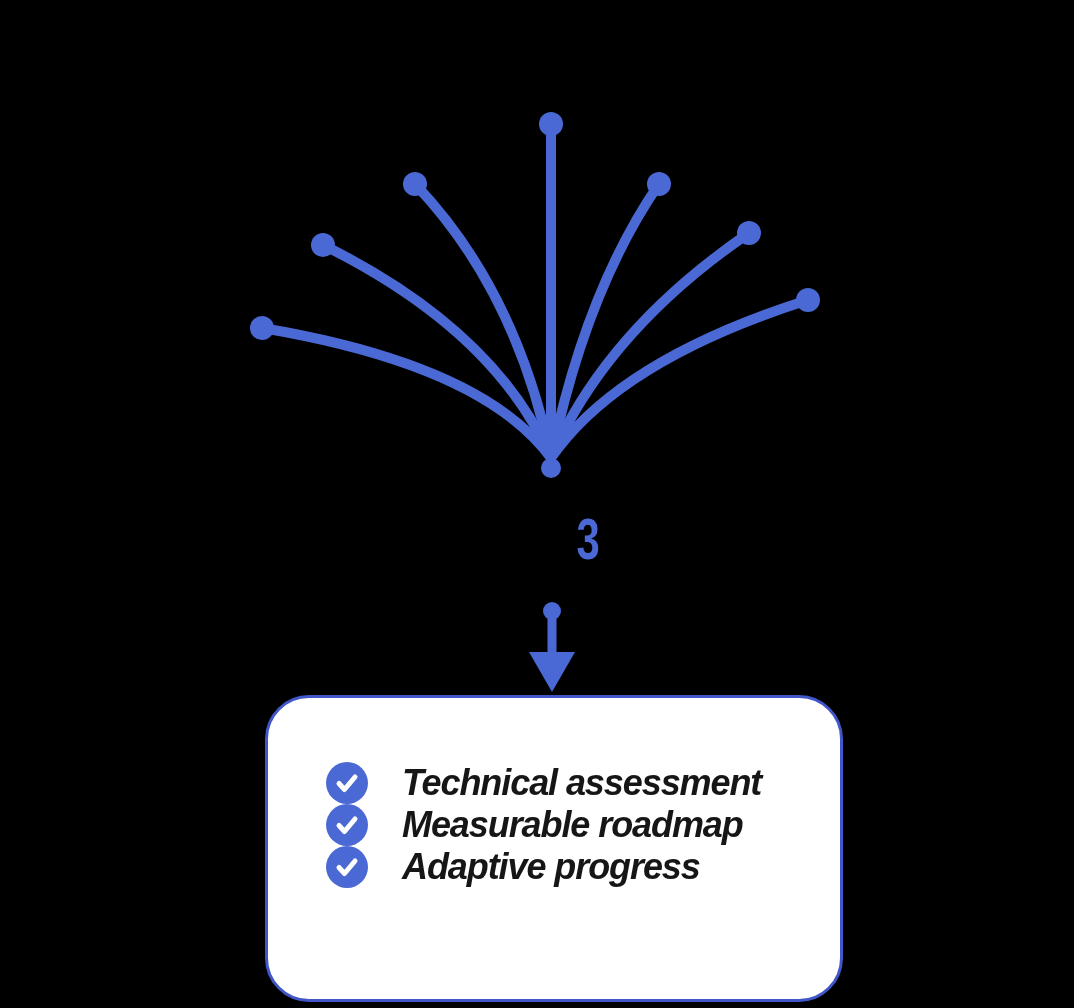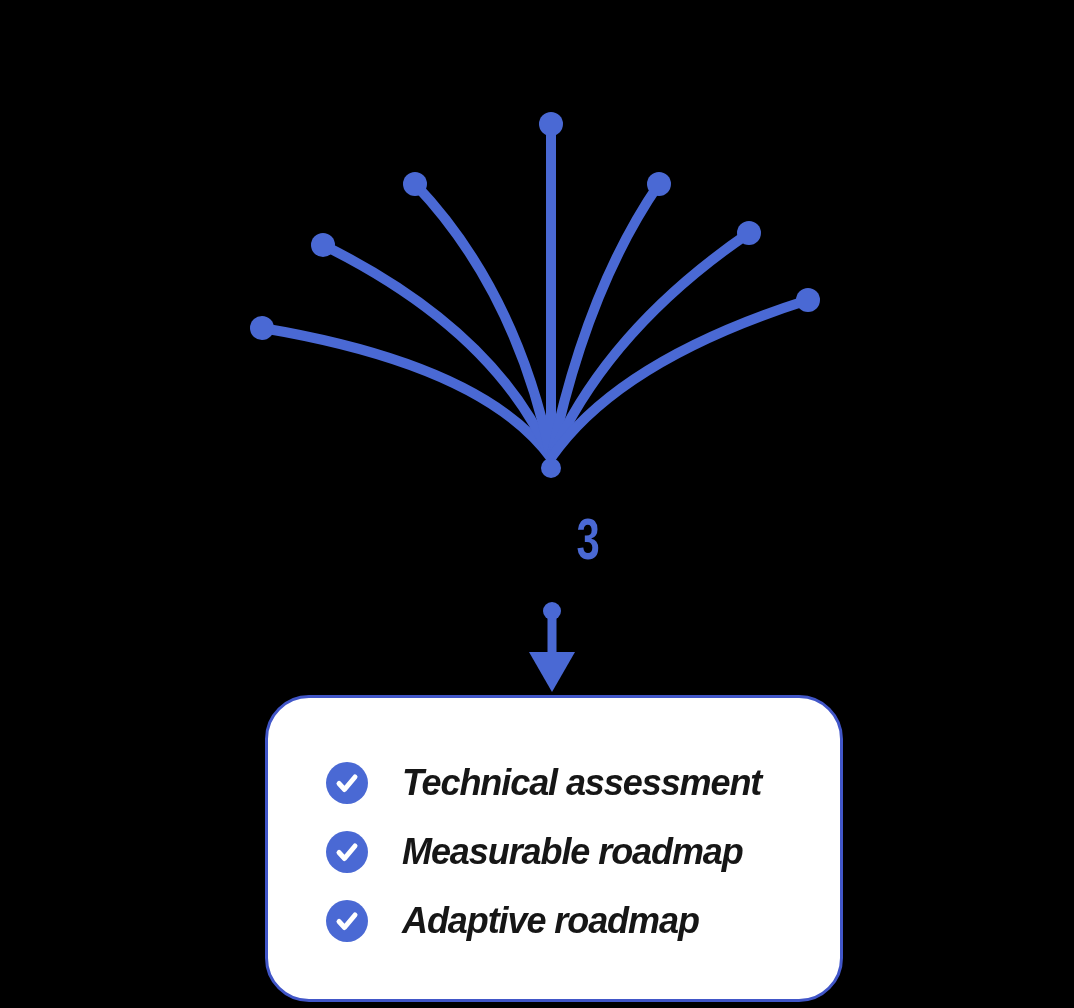--- a/index.html
+++ b/index.html
@@ -57,21 +57,20 @@
   .result-box {
     position: absolute;
     left: 265px; top: 695px;
     width: 578px; height: 307px;
     background: var(--box-background);
     border: 3px solid var(--box-border);
     border-radius: 44px;
     padding: 64px 0 0 58px;
     display: flex;
     flex-direction: column;
-    gap: 27px;
   }
   .check-row {
     display: flex;
     align-items: center;
     gap: 34px;
     height: 42px;
   }
   .check-circle {
     width: 42px; height: 42px;
     min-width: 42px;
@@ -151,17 +150,17 @@
       </span>
       <span class="check-label">Measurable roadmap</span>
     </div>
 
     <div class="check-row">
       <span class="check-circle">
         <svg width="42" height="42" viewBox="0 0 42 42">
           <polyline class="check-mark" points="13,21.5 18.5,27.5 29,15"></polyline>
         </svg>
       </span>
-      <span class="check-label">Adaptive roadmap</span>
+      <span class="check-label">Adaptive progress</span>
     </div>
 
   </div>
 </div>
 
 </body></html>

